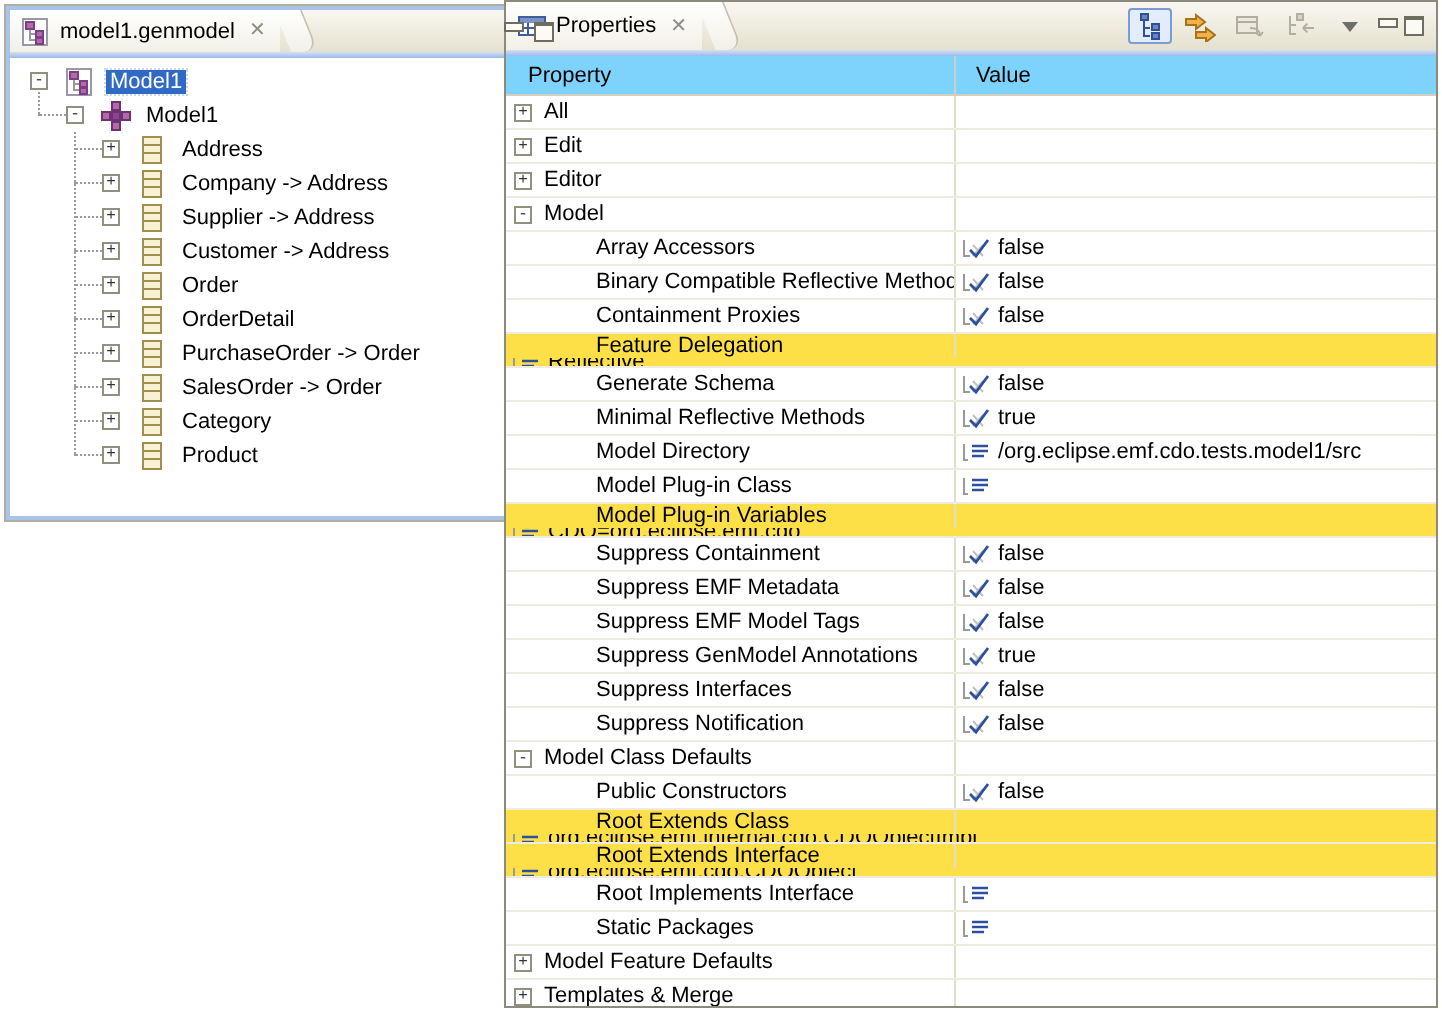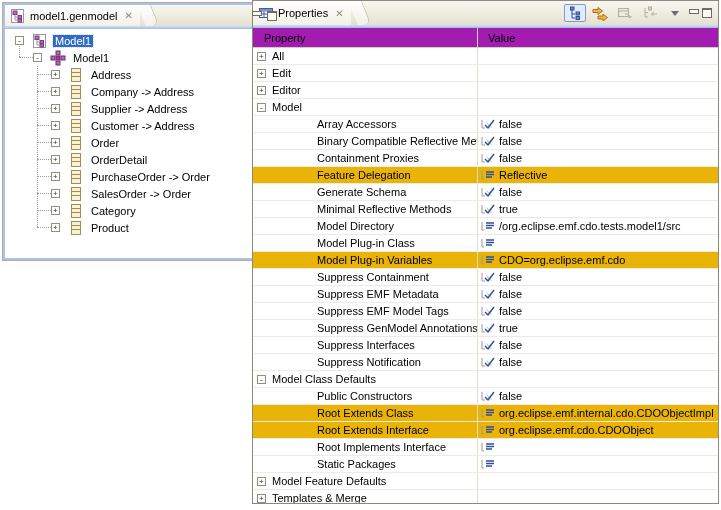--- a/index.html
+++ b/index.html
@@ -44,34 +44,34 @@
   #vlB{left:32px;top:37px;height:161px;}
   #stubA{left:14px;top:28px;width:14px;}
 
   
   #props{left:252px;top:0;width:467px;height:504px;border:1px solid #8d8a7c;display:flex;flex-direction:column;}
   #props .tabstrip{height:24px;}
   .toolbar{margin-left:auto;display:flex;align-items:center;gap:3px;padding-right:6px;position:relative;z-index:3;}
   .tbtn{width:22px;height:18px;display:flex;align-items:center;justify-content:center;box-sizing:border-box;}
   .tbtn.pressed{border:1px solid #7b9bd2;background:#e2ecfa;border-radius:2px;}
   .tri{width:0;height:0;border:4px solid transparent;border-top:5px solid #6d6d6d;margin-top:5px;}
-  .thead{height:19px;flex:none;display:flex;align-items:center;background:#a21caf;border-bottom:1px solid #d2cfc0;}
+  .thead{height:19px;flex:none;display:flex;align-items:center;background:#7dd3fc;border-bottom:1px solid #d2cfc0;}
   .hcell{display:flex;align-items:center;height:100%;box-sizing:border-box;}
   .hcell.p{width:225px;padding-left:11px;border-right:1px solid #d2cfc0;}
   .hcell.v{flex:1;padding-left:10px;}
   .tbody{flex:1;display:flex;flex-direction:column;overflow:hidden;}
   .prow{height:16px;flex:none;display:flex;border-bottom:1px solid #eeebe0;}
-  .prow.hl{background:#eab308;}
+  .prow.hl{background:#fde047;flex-direction:column;}
   .cell{display:flex;align-items:center;overflow:hidden;box-sizing:border-box;}
   .pcell{width:225px;border-right:1px solid #e1decf;}
   .vcell{flex:1;padding-left:2px;}
   .expbox2{margin-left:4px;width:9px;height:9px;box-sizing:border-box;border:1px solid #90907f;background:#fff;
            font:8px/7px "Liberation Mono",monospace;text-align:center;color:#333;flex:none;overflow:hidden;}
   .cat .plabel{margin-left:6px;white-space:nowrap;}
-  .prop .plabel{margin-left:64px;white-space:nowrap;}
+  .prop .plabel{margin-left:45px;white-space:nowrap;}
   .vicon{width:16px;height:12px;flex:none;display:inline-flex;}
   .vtext{margin-left:3px;white-space:nowrap;}
   .prow.filler{flex:1;border-bottom:none;}
 </style>
 </head>
 <body>
 
 <div id="editor" class="panel-outer">
   <div class="inner">
     <div class="tabstrip">

